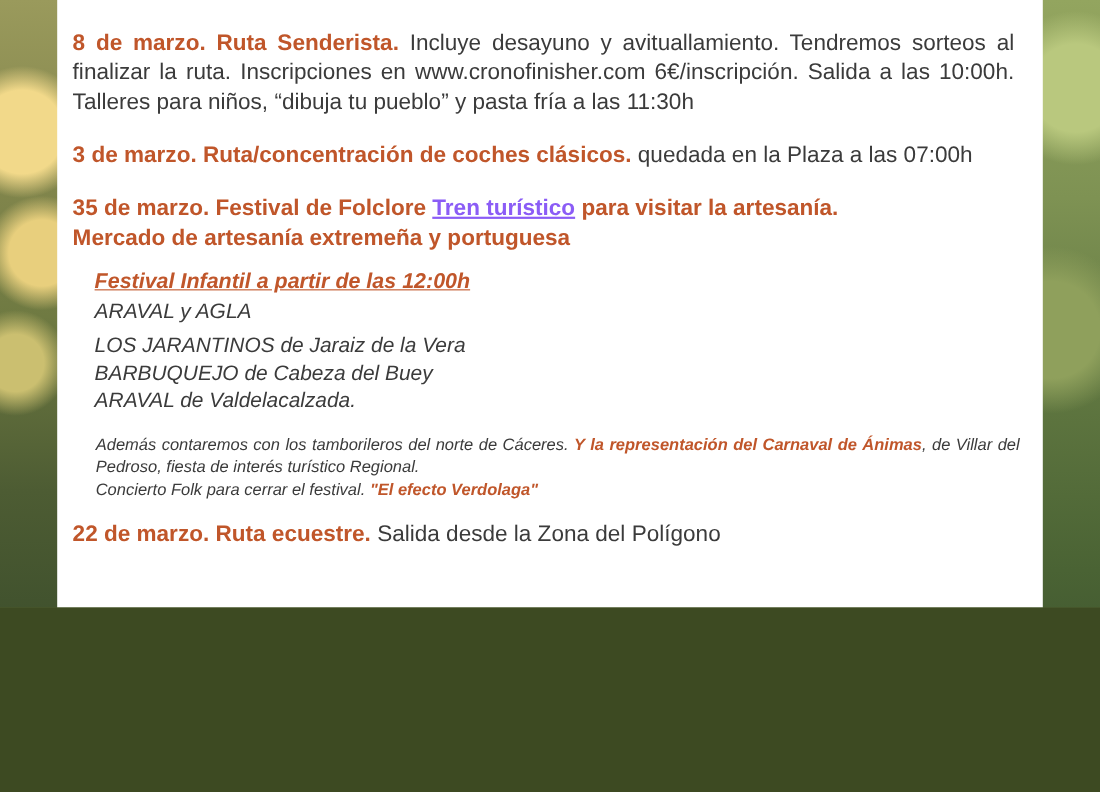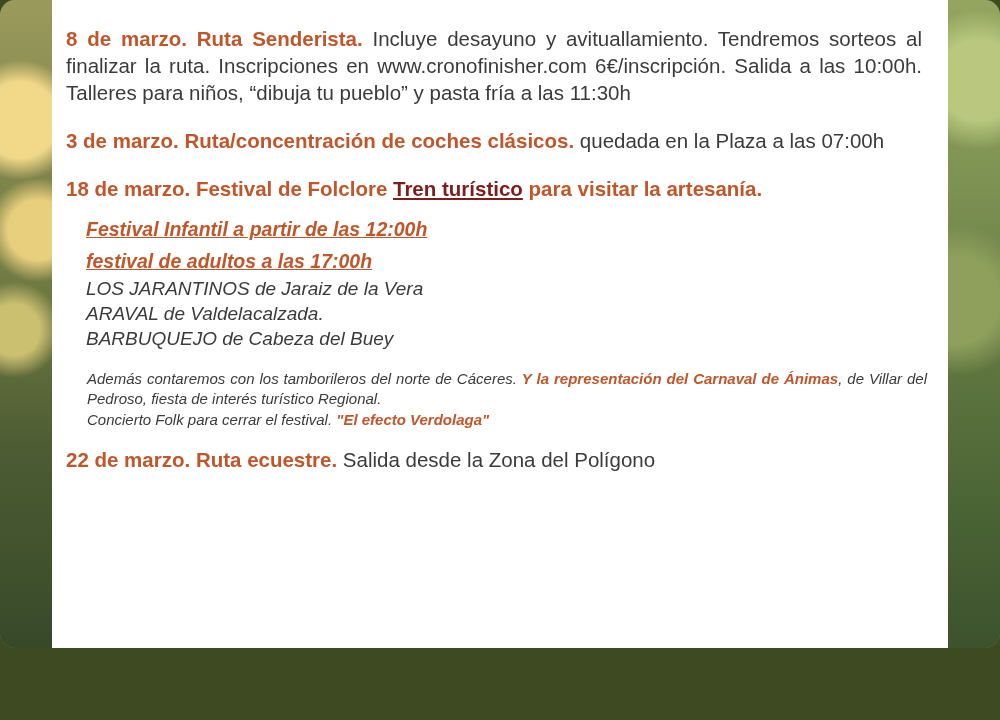--- a/index.html
+++ b/index.html
@@ -9,24 +9,23 @@
   body {
     width: 1000px;
     height: 720px;
     overflow: hidden;
     font-family: "Liberation Sans", sans-serif;
     background: #3d4a22;
   }
   .poster {
     position: relative;
     width: 1000px;
-    height: 648px;
+    height: 552px;
     background: #6f7d46;
     overflow: hidden;
-    border-radius: 15px;
   }
   
   .bg-left {
     position: absolute;
     left: 0; top: 0;
     width: 60px; height: 720px;
     background:
       radial-gradient(circle at 20px 120px, #f2d98a 0 38px, rgba(242,217,138,0) 60px),
       radial-gradient(circle at 38px 230px, #e8cf7d 0 30px, rgba(232,207,125,0) 52px),
       radial-gradient(circle at 14px 330px, #cbbf70 0 26px, rgba(203,191,112,0) 48px),
@@ -61,21 +60,21 @@
     color: #3b3b3b;
     text-align: justify;
     font-family: "Liberation Sans", sans-serif;
   }
   .block:last-child { margin-bottom: 0; }
   .hl {
     color: #c0562a;
     font-weight: bold;
   }
   .hl-u {
-    color: #7f1d1d;
+    color: #8b5cf6;
     font-weight: bold;
     text-decoration: underline;
   }
   .plain { color: #3b3b3b; }
 
   .sub-group {
     margin-left: 20px;
     margin-top: 8px;
     margin-bottom: 16px;
   }
@@ -122,30 +121,31 @@
         <span class="hl">8 de marzo. Ruta Senderista.</span><span class="plain"> Incluye desayuno y avituallamiento. Tendremos sorteos al finalizar la ruta. Inscripciones en  www.cronofinisher.com 6€/inscripción. Salida a las 10:00h.  Talleres para niños, “dibuja tu pueblo” y pasta fría a las 11:30h</span>
       </p>
 
 
       <p class="block">
         <span class="hl">3 de marzo. Ruta/concentración de coches clásicos.</span><span class="plain"> quedada en la Plaza a las 07:00h</span>
       </p>
 
 
       <p class="block">
-        <span class="hl">18 de marzo. Festival de Folclore </span><span class="hl-u">Tren turístico</span><span class="hl"> para visitar la artesanía.</span><br>
+        <span class="hl">35 de marzo. Festival de Folclore </span><span class="hl-u">Tren turístico</span><span class="hl"> para visitar la artesanía.</span><br>
+        <span class="hl">Mercado de artesanía extremeña y portuguesa</span>
       </p>
 
       <div class="sub-group">
         <div class="sub-head">Festival Infantil a partir de las 12:00h</div>
+        <div class="sub-item">ARAVAL y AGLA</div>
         <div class="spacer-sm"></div>
-        <div class="sub-head">festival de adultos a las 17:00h</div>
         <div class="sub-item">LOS JARANTINOS  de Jaraiz de la Vera</div>
+        <div class="sub-item">BARBUQUEJO de Cabeza del Buey</div>
         <div class="sub-item">ARAVAL  de Valdelacalzada.</div>
-        <div class="sub-item">BARBUQUEJO de Cabeza del Buey</div>
       </div>
 
       <p class="para-italic">
         <span>Además contaremos con los tamborileros del norte de Cáceres. </span><span class="hl">Y la representación del Carnaval de Ánimas</span><span>, de Villar del Pedroso, fiesta de interés turístico Regional.</span><br>
         <span>Concierto Folk para cerrar el festival. </span><span class="hl">"El efecto Verdolaga"</span>
       </p>
 
       <p class="block" style="margin-top:16px;">
         <span class="hl">22 de marzo. Ruta ecuestre.</span><span class="plain"> Salida desde la Zona del Polígono</span>
       </p>

